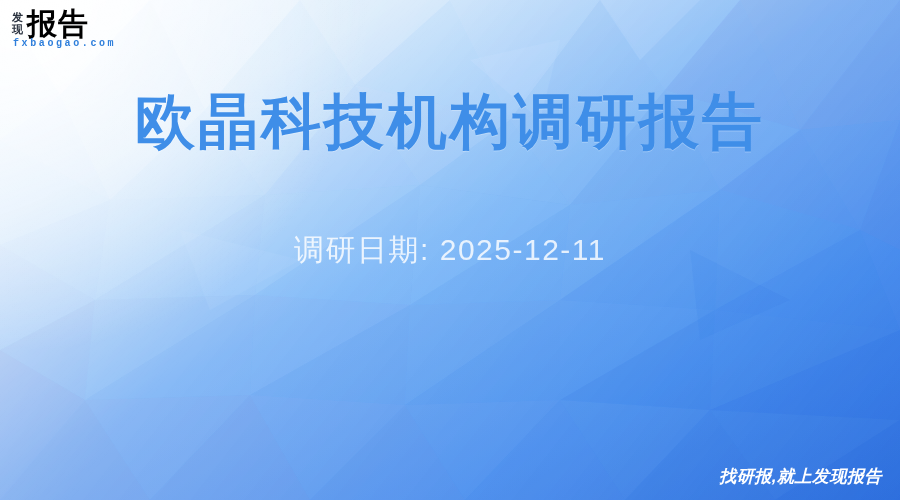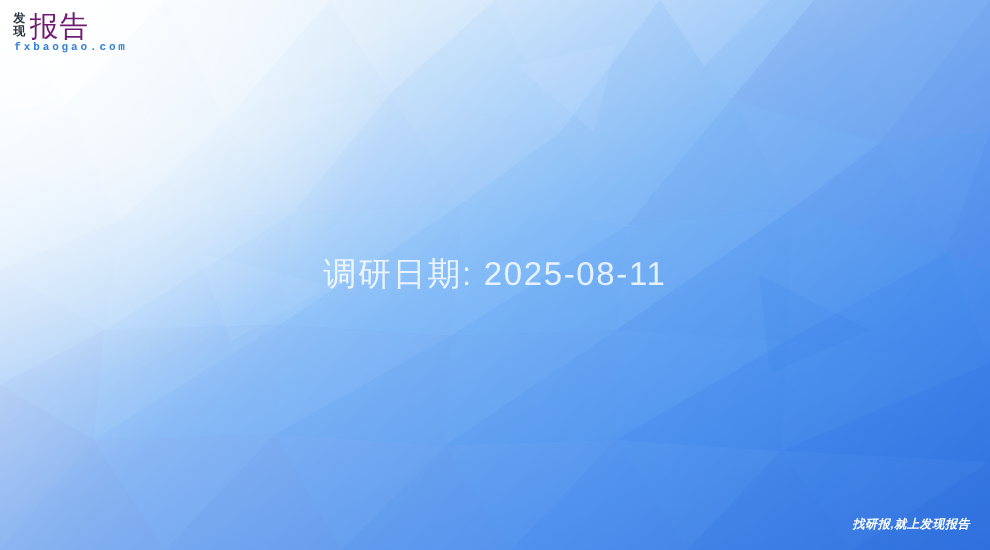--- a/index.html
+++ b/index.html
@@ -59,23 +59,23 @@
     padding-top: 2px;
   }
   .logo-stack span {
     font-size: 11px;
     font-weight: 700;
     color: #2b3340;
     line-height: 12px;
     letter-spacing: 0;
   }
   .logo-main {
-    font-size: 26px;
-    font-weight: 400;
-    color: #701a75;
+    font-size: 30px;
+    font-weight: 700;
+    color: #000000;
     letter-spacing: 1px;
     line-height: 30px;
   }
   .logo-domain {
     position: absolute;
     left: 13px;
     top: 38px;
     font-size: 10px;
     font-weight: 700;
     color: #2f7fdb;
@@ -112,21 +112,21 @@
     letter-spacing: 1.5px;
     line-height: 44px;
     white-space: nowrap;
   }
 
   
   .slogan {
     position: absolute;
     right: 18px;
     bottom: 12px;
-    font-size: 11px;
+    font-size: 17px;
     font-weight: 700;
     font-style: italic;
     color: #ffffff;
     letter-spacing: 0.5px;
     line-height: 22px;
     white-space: nowrap;
     margin-top: 15px;
   }
 </style>
 </head>
@@ -227,18 +227,19 @@
 
   <div class="logo">
     <div class="logo-stack">
       <span>发</span>
       <span>现</span>
     </div>
     <div class="logo-main">报告</div>
   </div>
   <div class="logo-domain">fxbaogao.com</div>
 
-
-  <div class="subtitle">调研日期: 2025-08-11</div>
+  <div class="title">欧晶科技机构调研报告</div>
+
+  <div class="subtitle">调研日期: 2025-12-11</div>
 
   <div class="slogan">找研报,就上发现报告</div>
 
 </div>
 
 </body></html>

